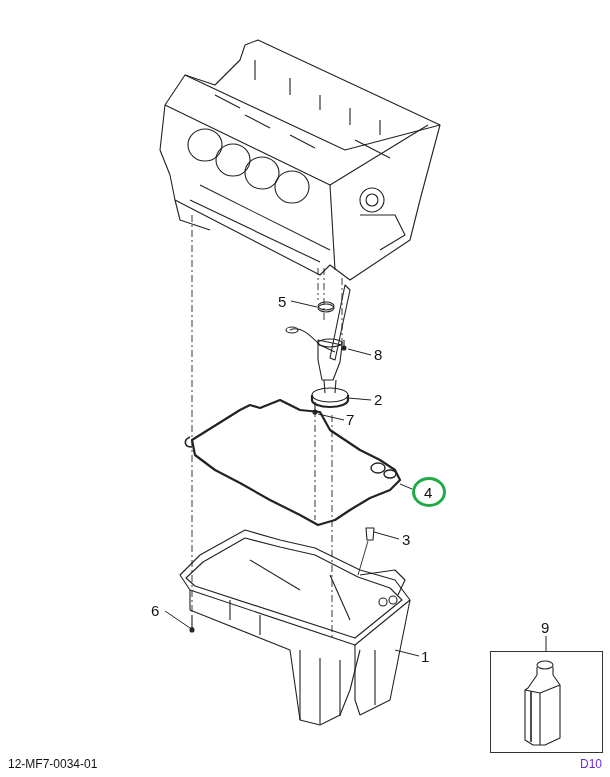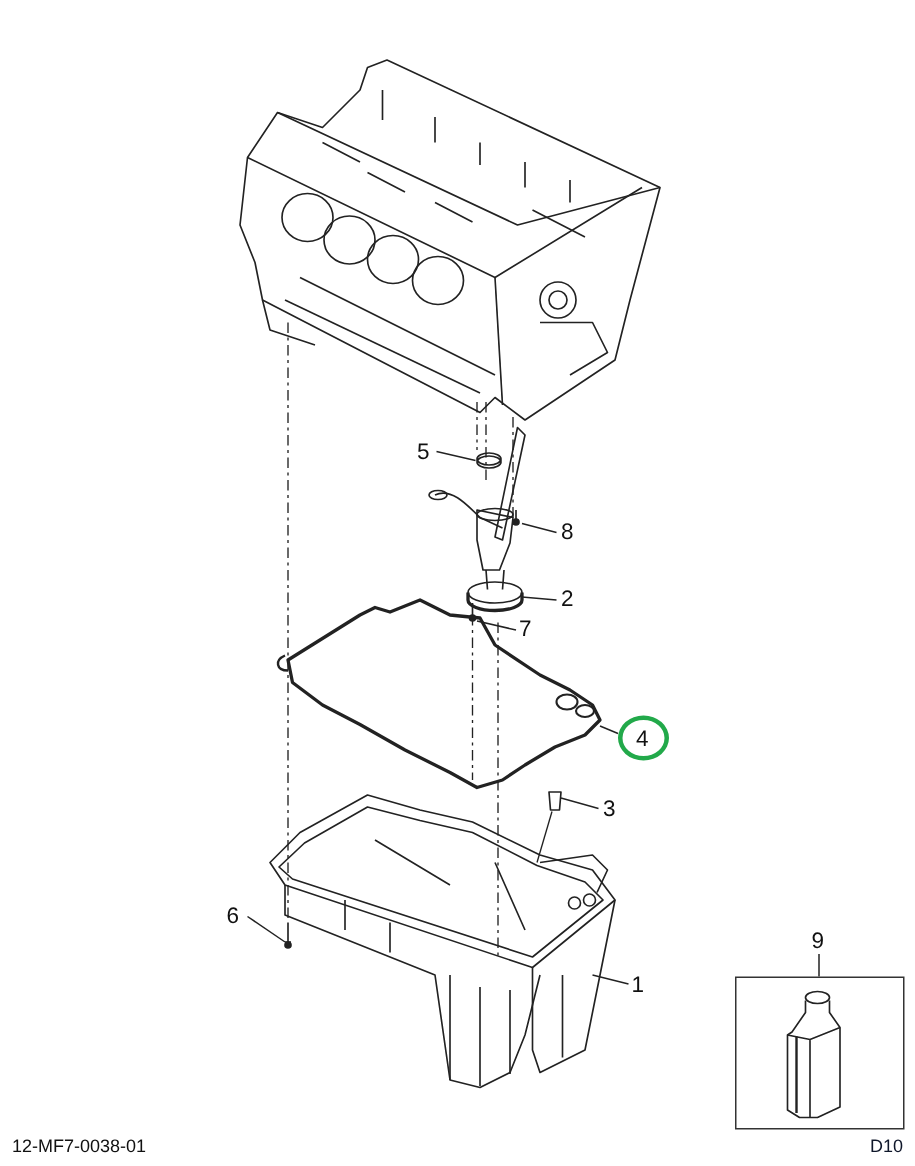--- a/index.html
+++ b/index.html
@@ -1,21 +1,21 @@
 <!DOCTYPE html>
 <html><head>
 <meta charset="utf-8">
 <style>
   html, body { margin: 0; padding: 0; background: #ffffff; }
   body { width: 610px; height: 777px; position: relative; overflow: hidden;
          font-family: "Liberation Sans", sans-serif; color: #111; }
   .canvas { position: absolute; left: 0; top: 0; width: 610px; height: 777px; }
   .callout { position: absolute; font-size: 15px; line-height: 15px; color: #111; }
   .footer-id { position: absolute; left: 8px; top: 757px; font-size: 12px; color: #111; }
-  .sheet-code { position: absolute; left: 580px; top: 757px; font-size: 12px; color: #0f172a; }
+  .sheet-code { position: absolute; left: 580px; top: 757px; font-size: 12px; color: #6d28d9; }
   .inset-box { position: absolute; left: 490px; top: 651px; width: 113px; height: 102px;
                border: 1px solid #333; box-sizing: border-box; }
   .highlight-ring { position: absolute; left: 412px; top: 477px; width: 34px; height: 30px;
                     border: 3px solid #22a94a; border-radius: 50%; box-sizing: border-box; }
 </style>
 </head>
 <body>
 
 <div class="canvas">
   <svg width="610" height="777" viewBox="0 0 610 777" xmlns="http://www.w3.org/2000/svg">
@@ -122,15 +122,15 @@
   <span class="callout" style="left:374px;top:392px;">2</span>
   <span class="callout" style="left:346px;top:412px;">7</span>
   <span class="callout" style="left:424px;top:485px;">4</span>
   <span class="callout" style="left:402px;top:532px;">3</span>
   <span class="callout" style="left:151px;top:603px;">6</span>
   <span class="callout" style="left:421px;top:649px;">1</span>
   <span class="callout" style="left:541px;top:620px;">9</span>
 
   <div class="inset-box"></div>
 
-  <span class="footer-id">12-MF7-0038-01</span>
+  <span class="footer-id">12-MF7-0034-01</span>
   <span class="sheet-code">D10</span>
 </div>
 
 </body></html>

